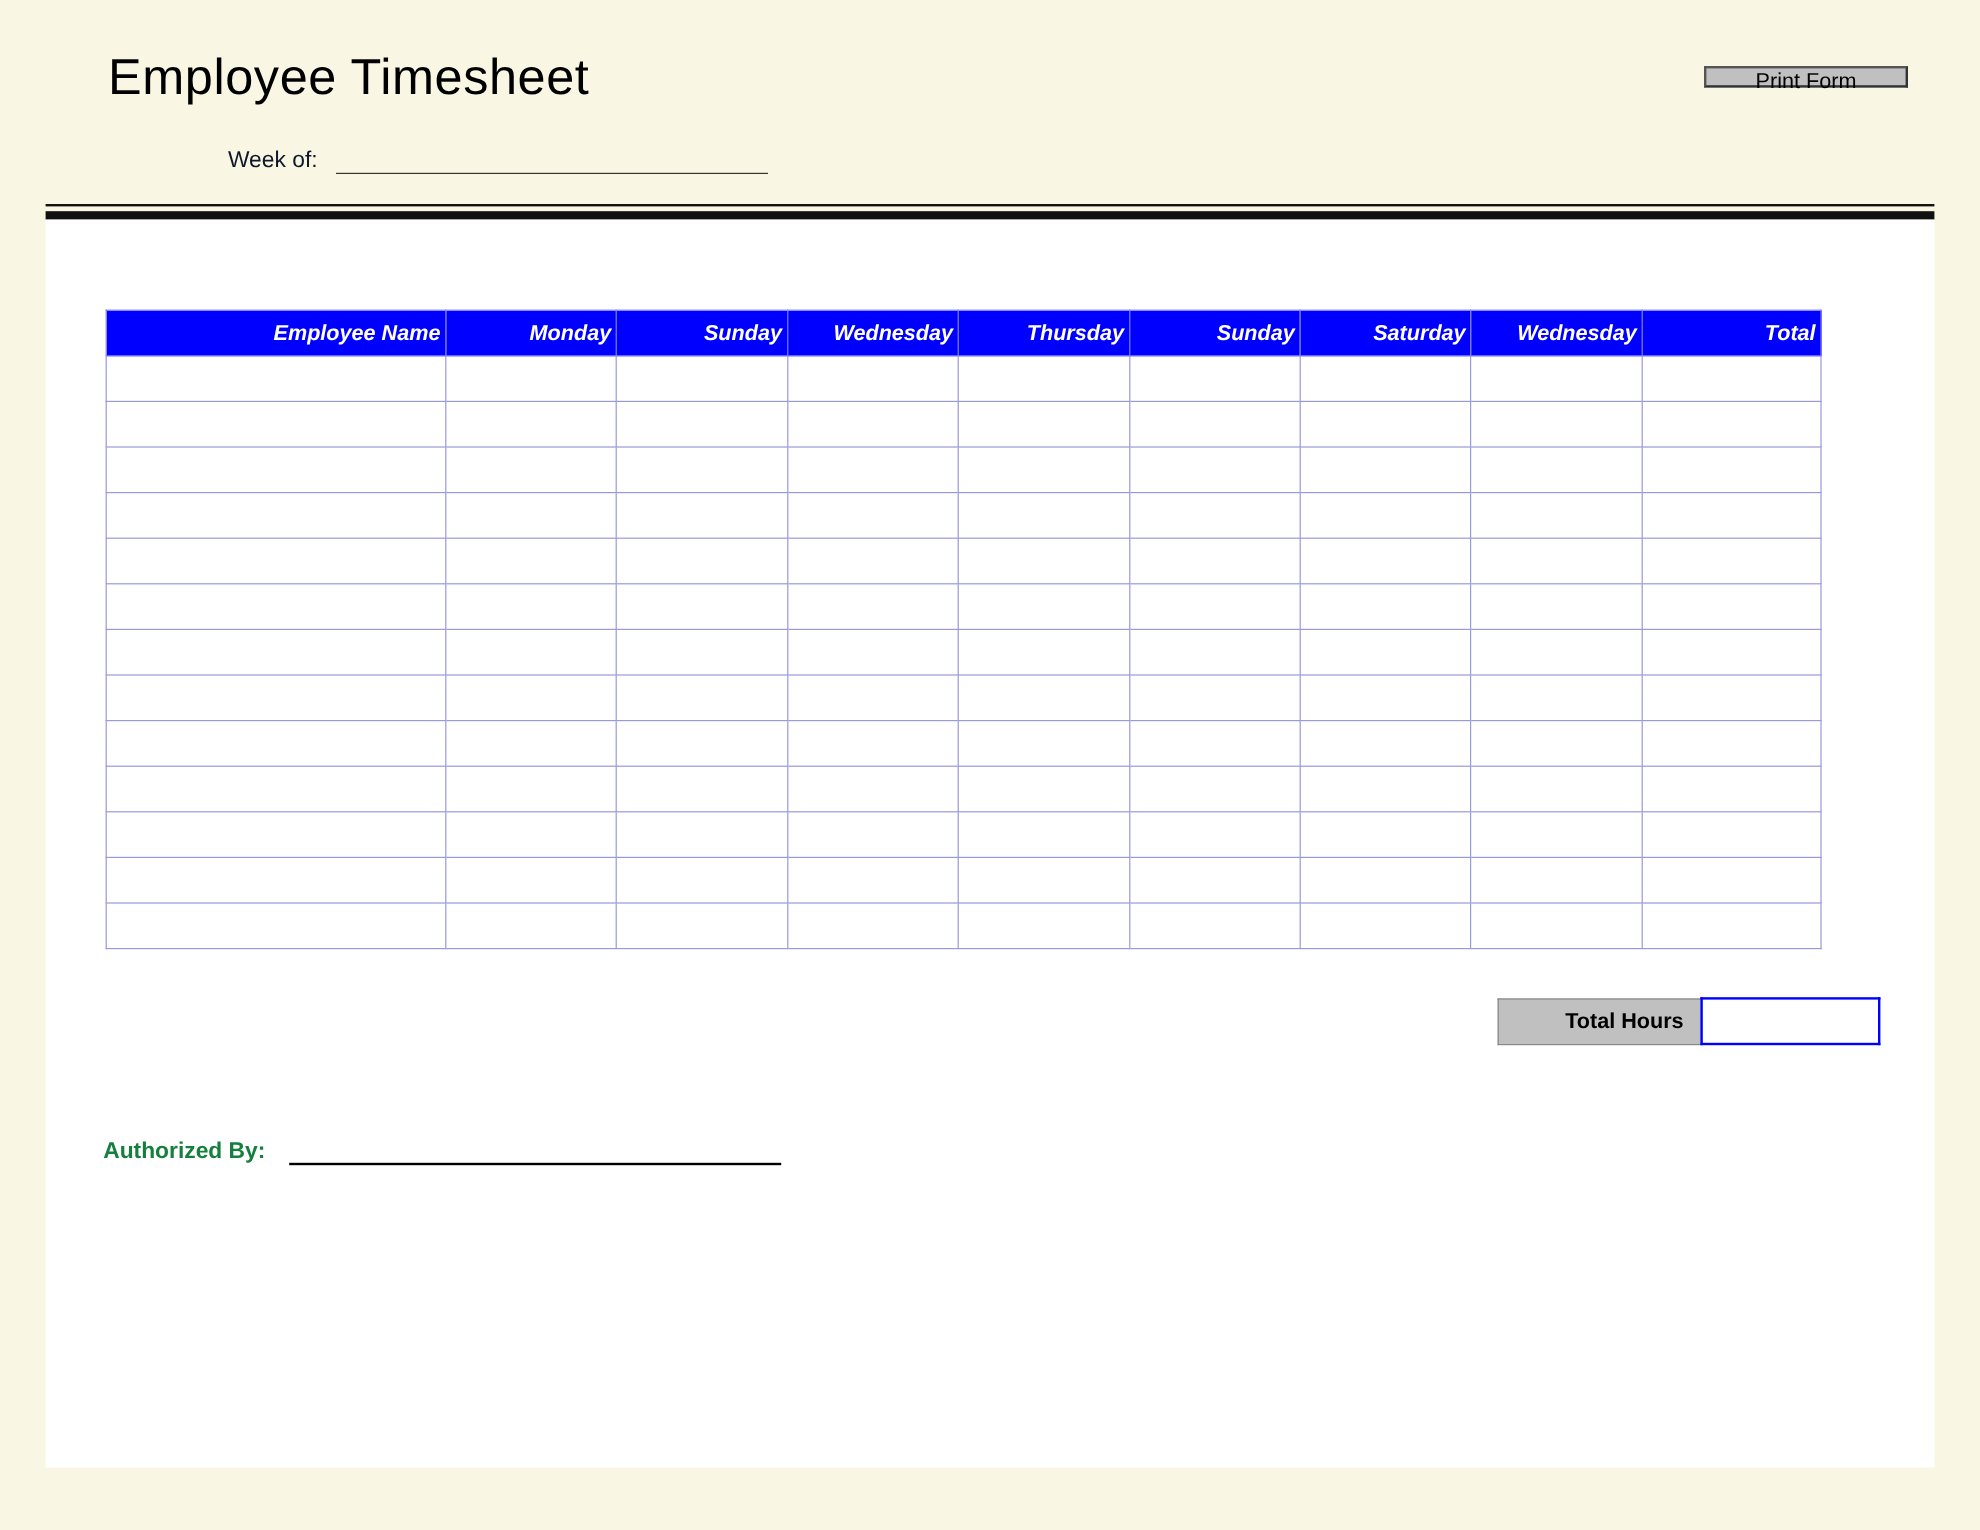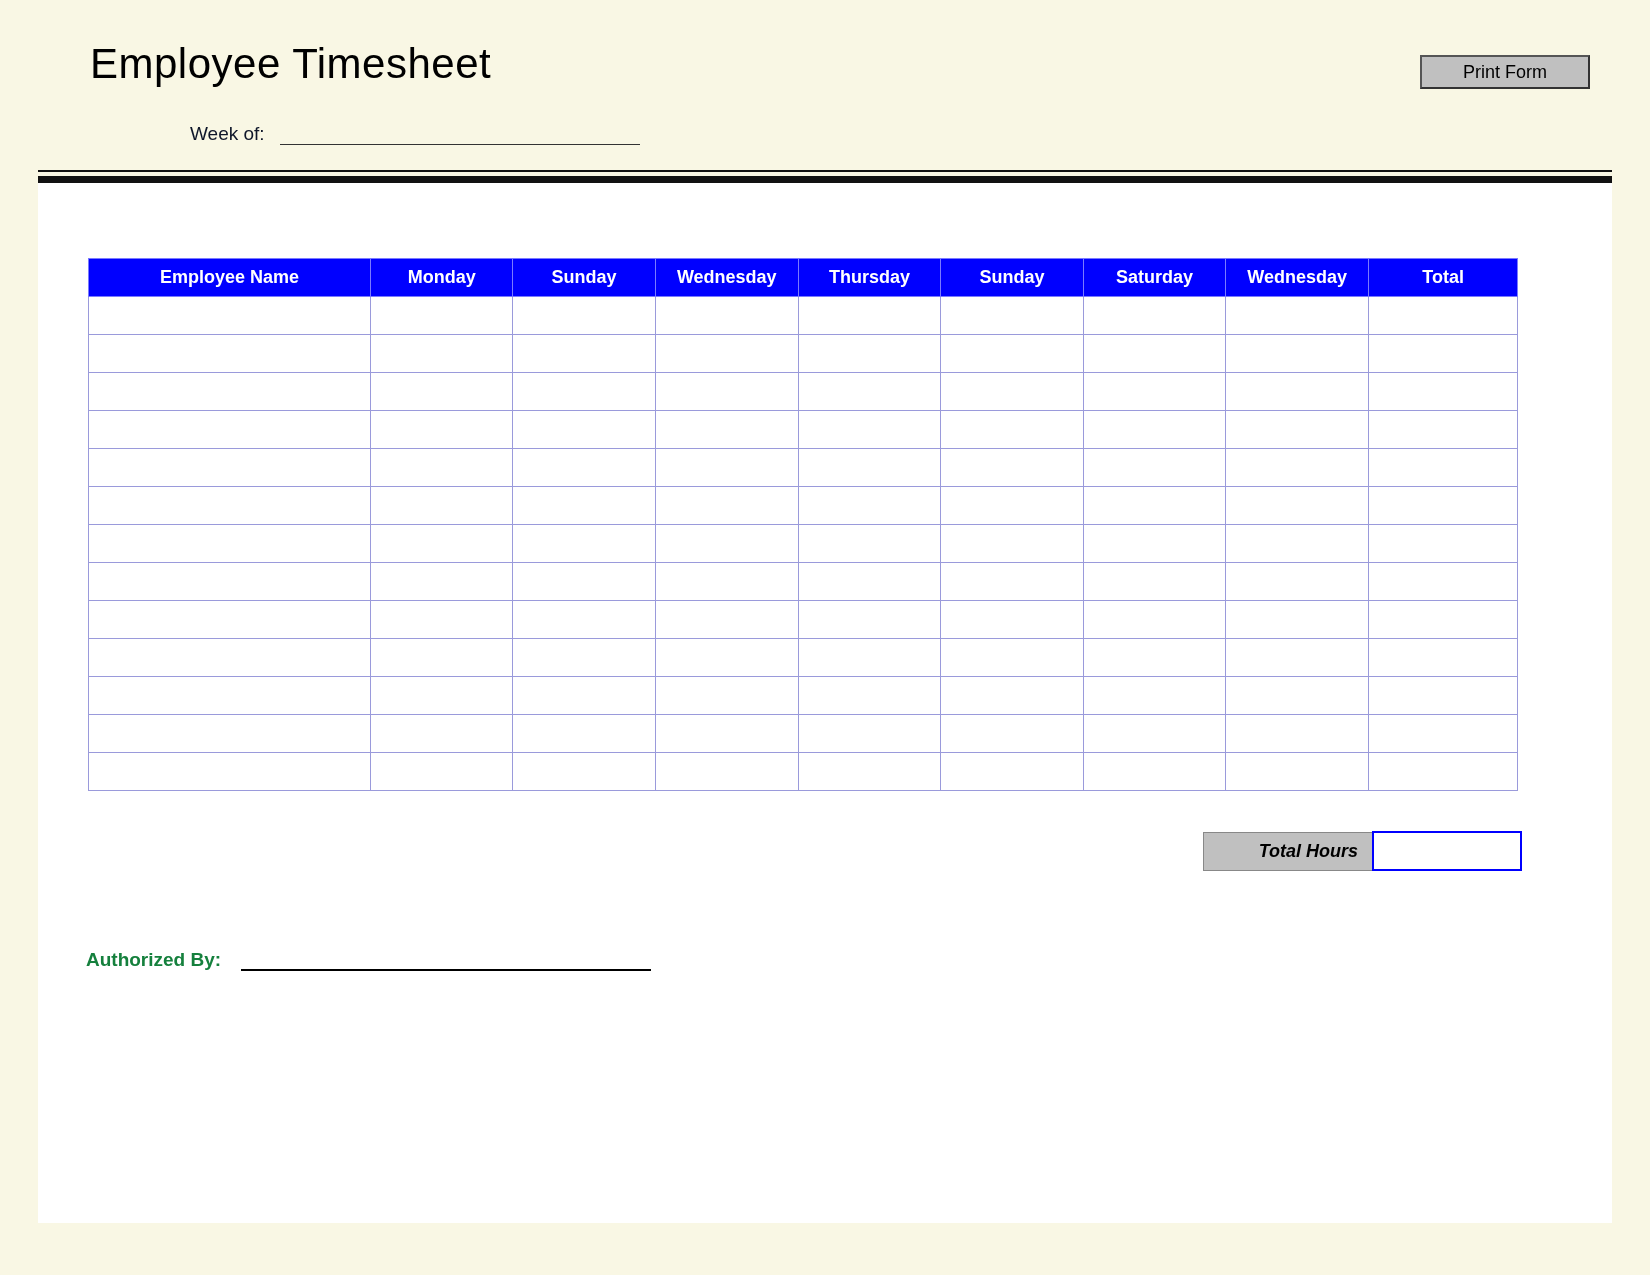--- a/index.html
+++ b/index.html
@@ -22,21 +22,21 @@
       font-size: 42px;
       font-weight: 400;
       color: #000;
       letter-spacing: 0.5px;
     }
     .print-btn {
       position: absolute;
       right: 60px;
       top: 55px;
       width: 170px;
-      height: 34px;
+      height: 18px;
       background: #c0c0c0;
       border-top: 2px solid #555;
       border-left: 2px solid #555;
       border-bottom: 2px solid #333;
       border-right: 2px solid #333;
       font-size: 18px;
       color: #000;
       cursor: pointer;
       text-align: center;
     }
@@ -74,34 +74,33 @@
     table.timesheet {
       border-collapse: collapse;
       width: 1430px;
       margin-left: 5px;
     }
     table.timesheet th {
       background: #0000ff;
       color: #fff;
       font-size: 18px;
       font-weight: 700;
-      padding: 8px 20px;
+      padding: 8px 4px;
       border: 1px solid #7a7aff;
-      text-align: center;
+      text-align: right;
+      font-style: italic;
     }
     table.timesheet td {
       border: 1px solid #9a9adb;
       height: 38px;
       background: #fff;
     }
     .total-hours-wrap {
       margin-top: 40px;
-      margin-right: 45px;
       float: right;
-      font-style: italic;
     }
     table.total-hours {
       border-collapse: collapse;
     }
     table.total-hours td.label-cell {
       background: #c0c0c0;
       border: 1px solid #888;
       font-weight: 700;
       font-size: 18px;
       text-align: right;

